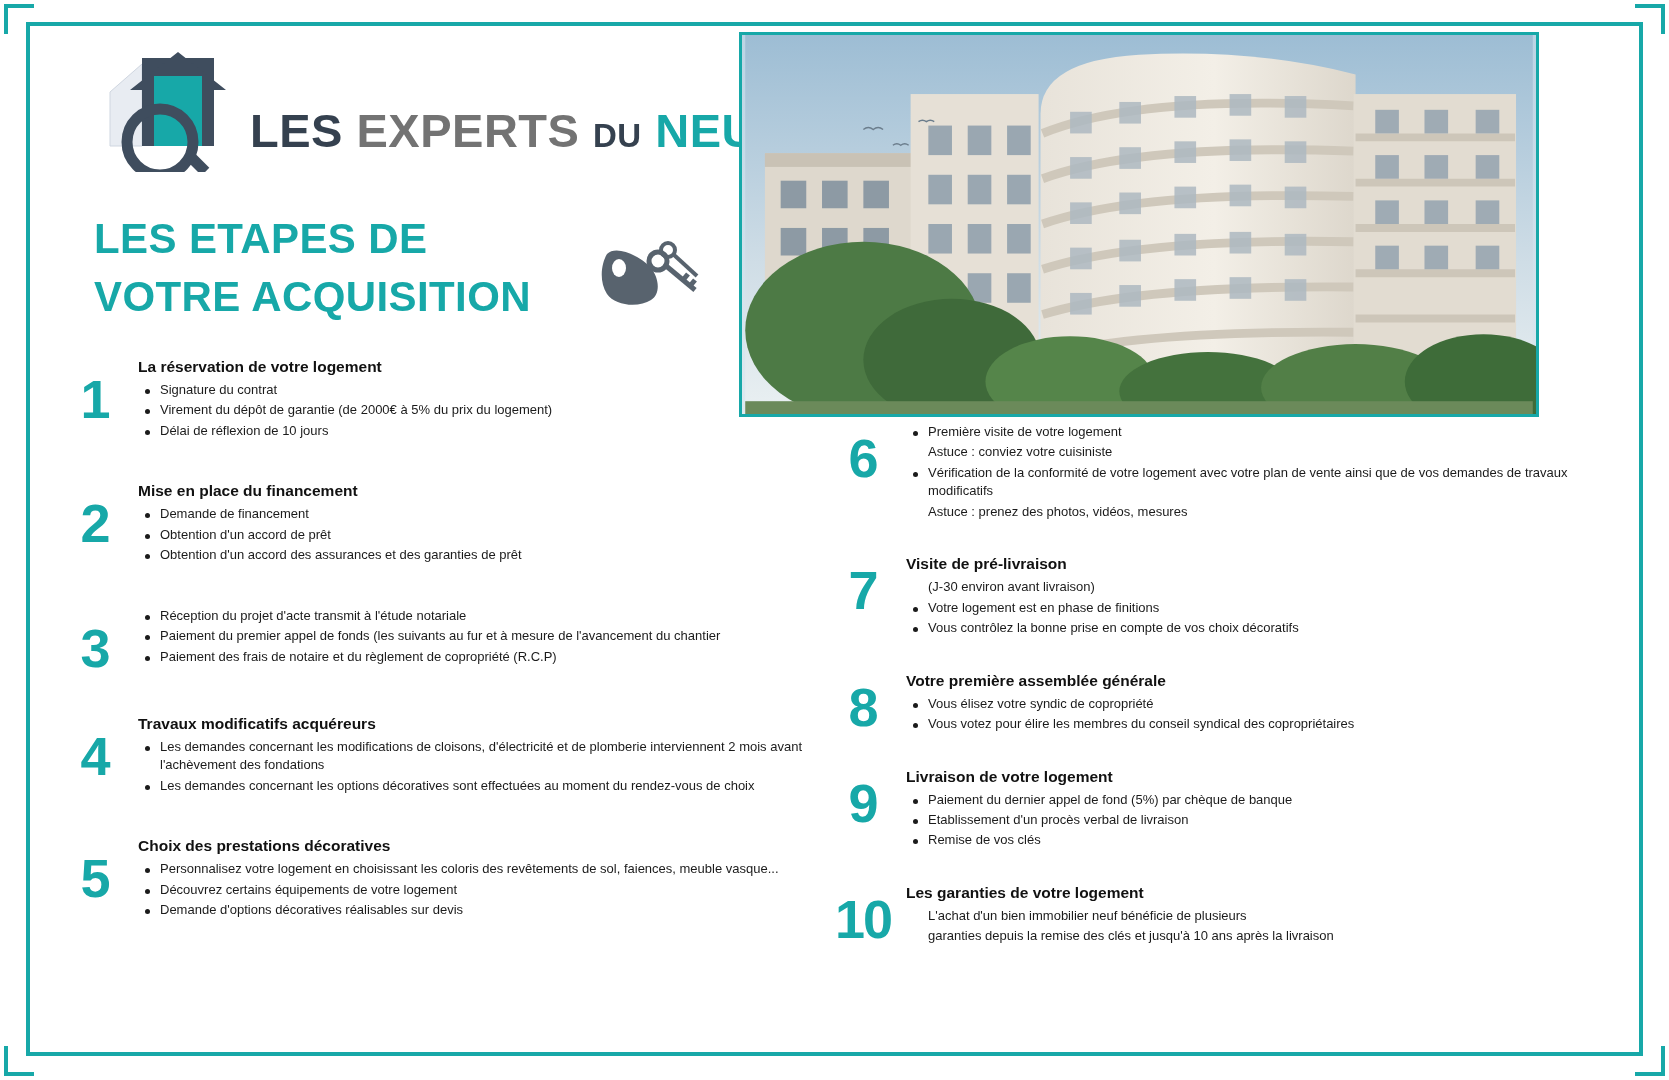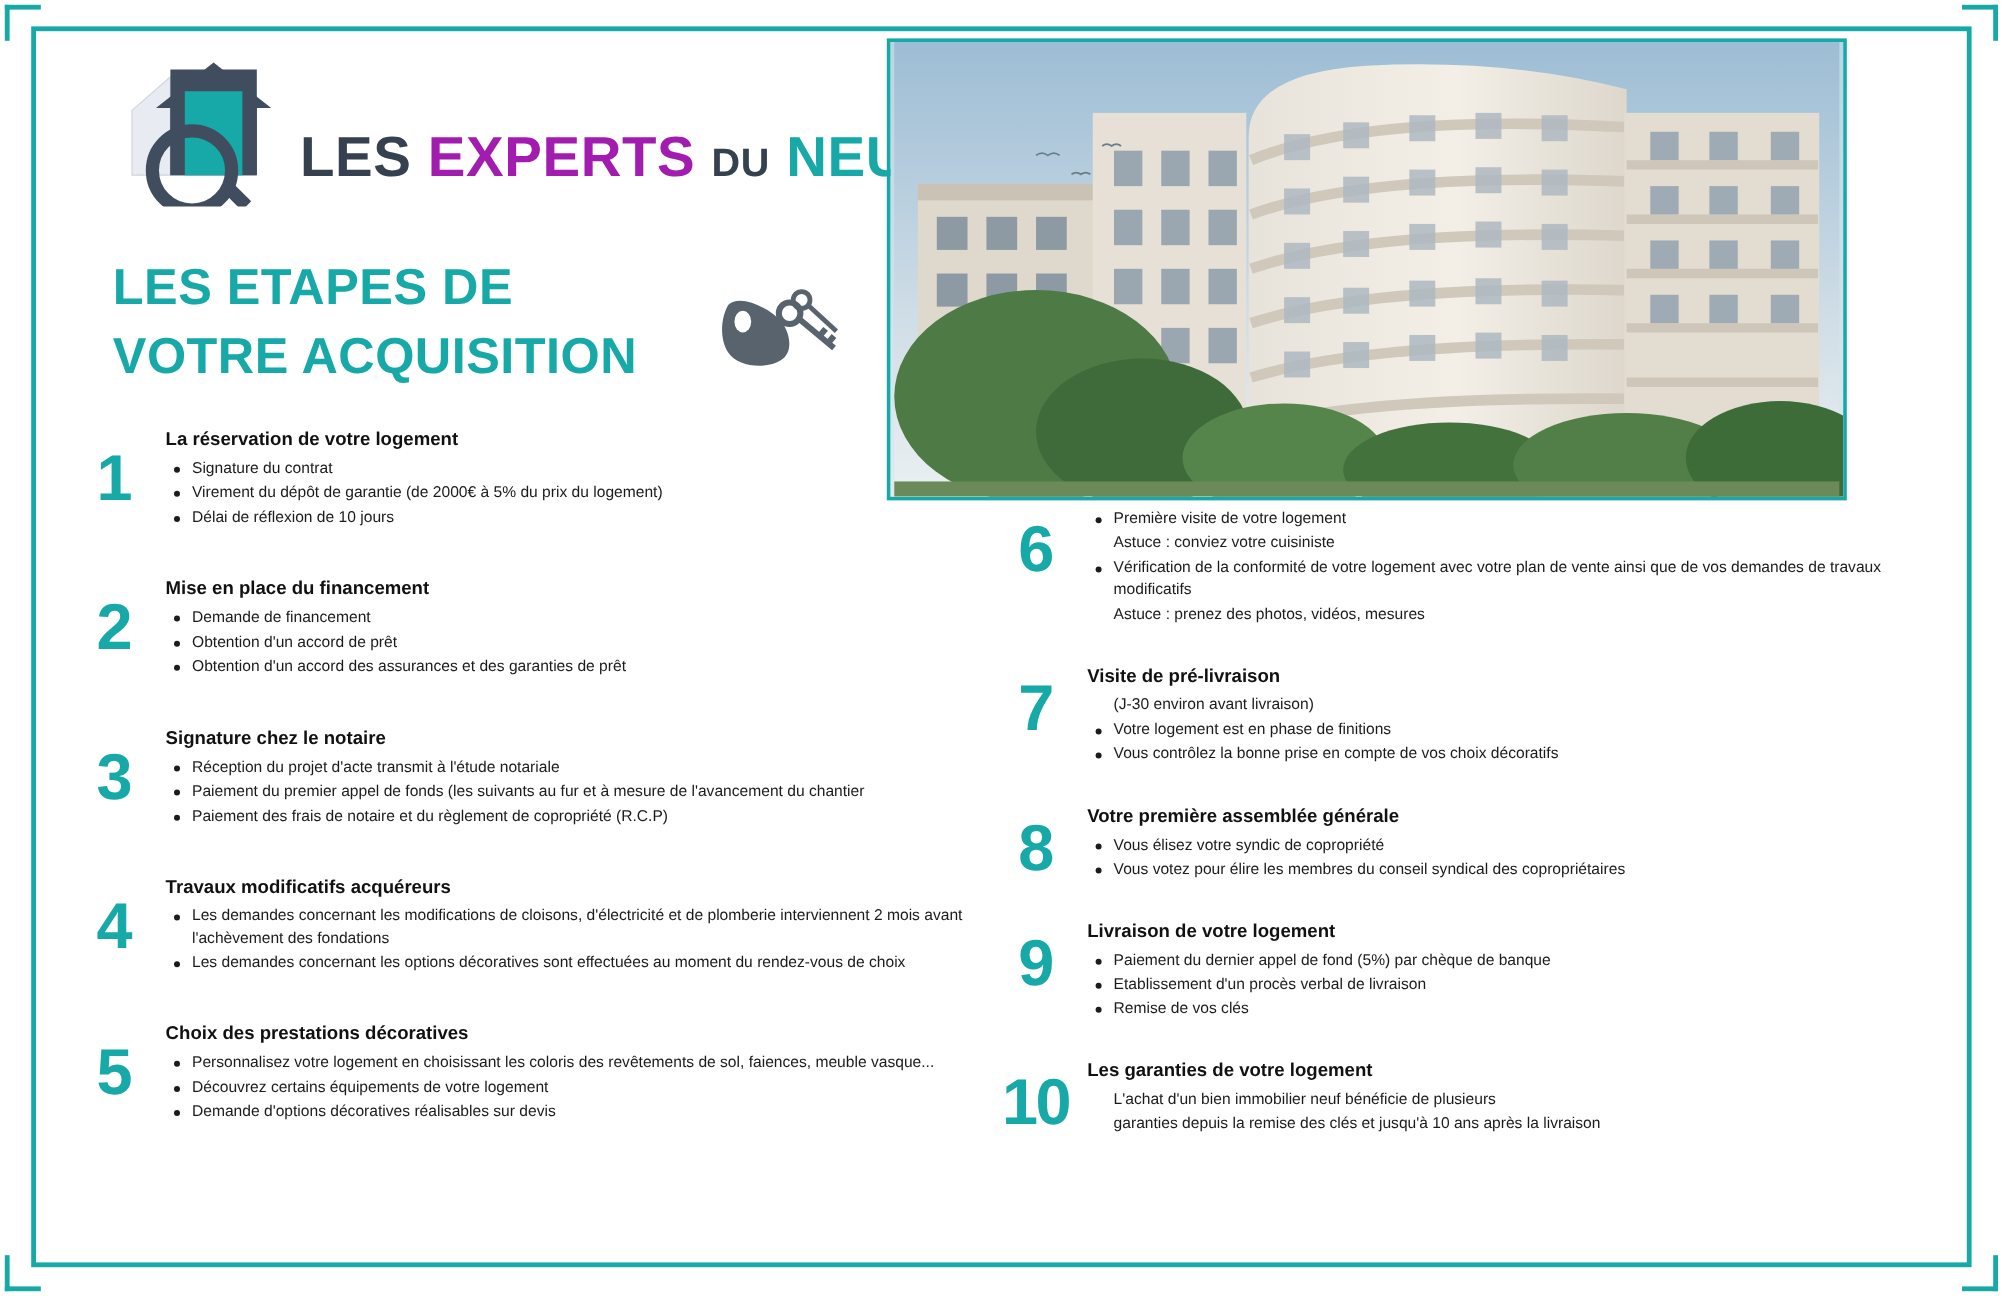--- a/index.html
+++ b/index.html
@@ -60,21 +60,21 @@
   .logo-text {
     position: absolute;
     left: 180px;
     top: 55px;
     font-size: 47px;
     font-weight: bold;
     letter-spacing: 0.5px;
     white-space: nowrap;
   }
   .logo-les { color: #35414f; }
-  .logo-experts { color: #a21caf; }
+  .logo-experts { color: #737373; }
   .logo-du { color: #35414f; font-size: 33px; text-align: right; }
   .logo-neuf { color: #17a8a8; }
 
   
   .main-title {
     position: absolute;
     left: 64px;
     top: 184px;
     font-size: 42px;
     line-height: 1.38;
@@ -364,21 +364,20 @@
           <li class="bulleted">Demande de financement</li>
           <li class="bulleted">Obtention d'un accord de prêt</li>
           <li class="bulleted">Obtention d'un accord des assurances et des garanties de prêt</li>
         </ul>
       </div>
     </div>
 
     <div class="step">
       <div class="step-num">3</div>
       <div class="step-body">
-        <div class="step-title">Signature chez le notaire</div>
         <ul class="step-list">
           <li class="bulleted">Réception du projet d'acte transmit à l'étude notariale</li>
           <li class="bulleted">Paiement du premier appel de fonds (les suivants au fur et à mesure de l'avancement du chantier</li>
           <li class="bulleted">Paiement des frais de notaire et du règlement de copropriété (R.C.P)</li>
         </ul>
       </div>
     </div>
 
     <div class="step">
       <div class="step-num">4</div>

